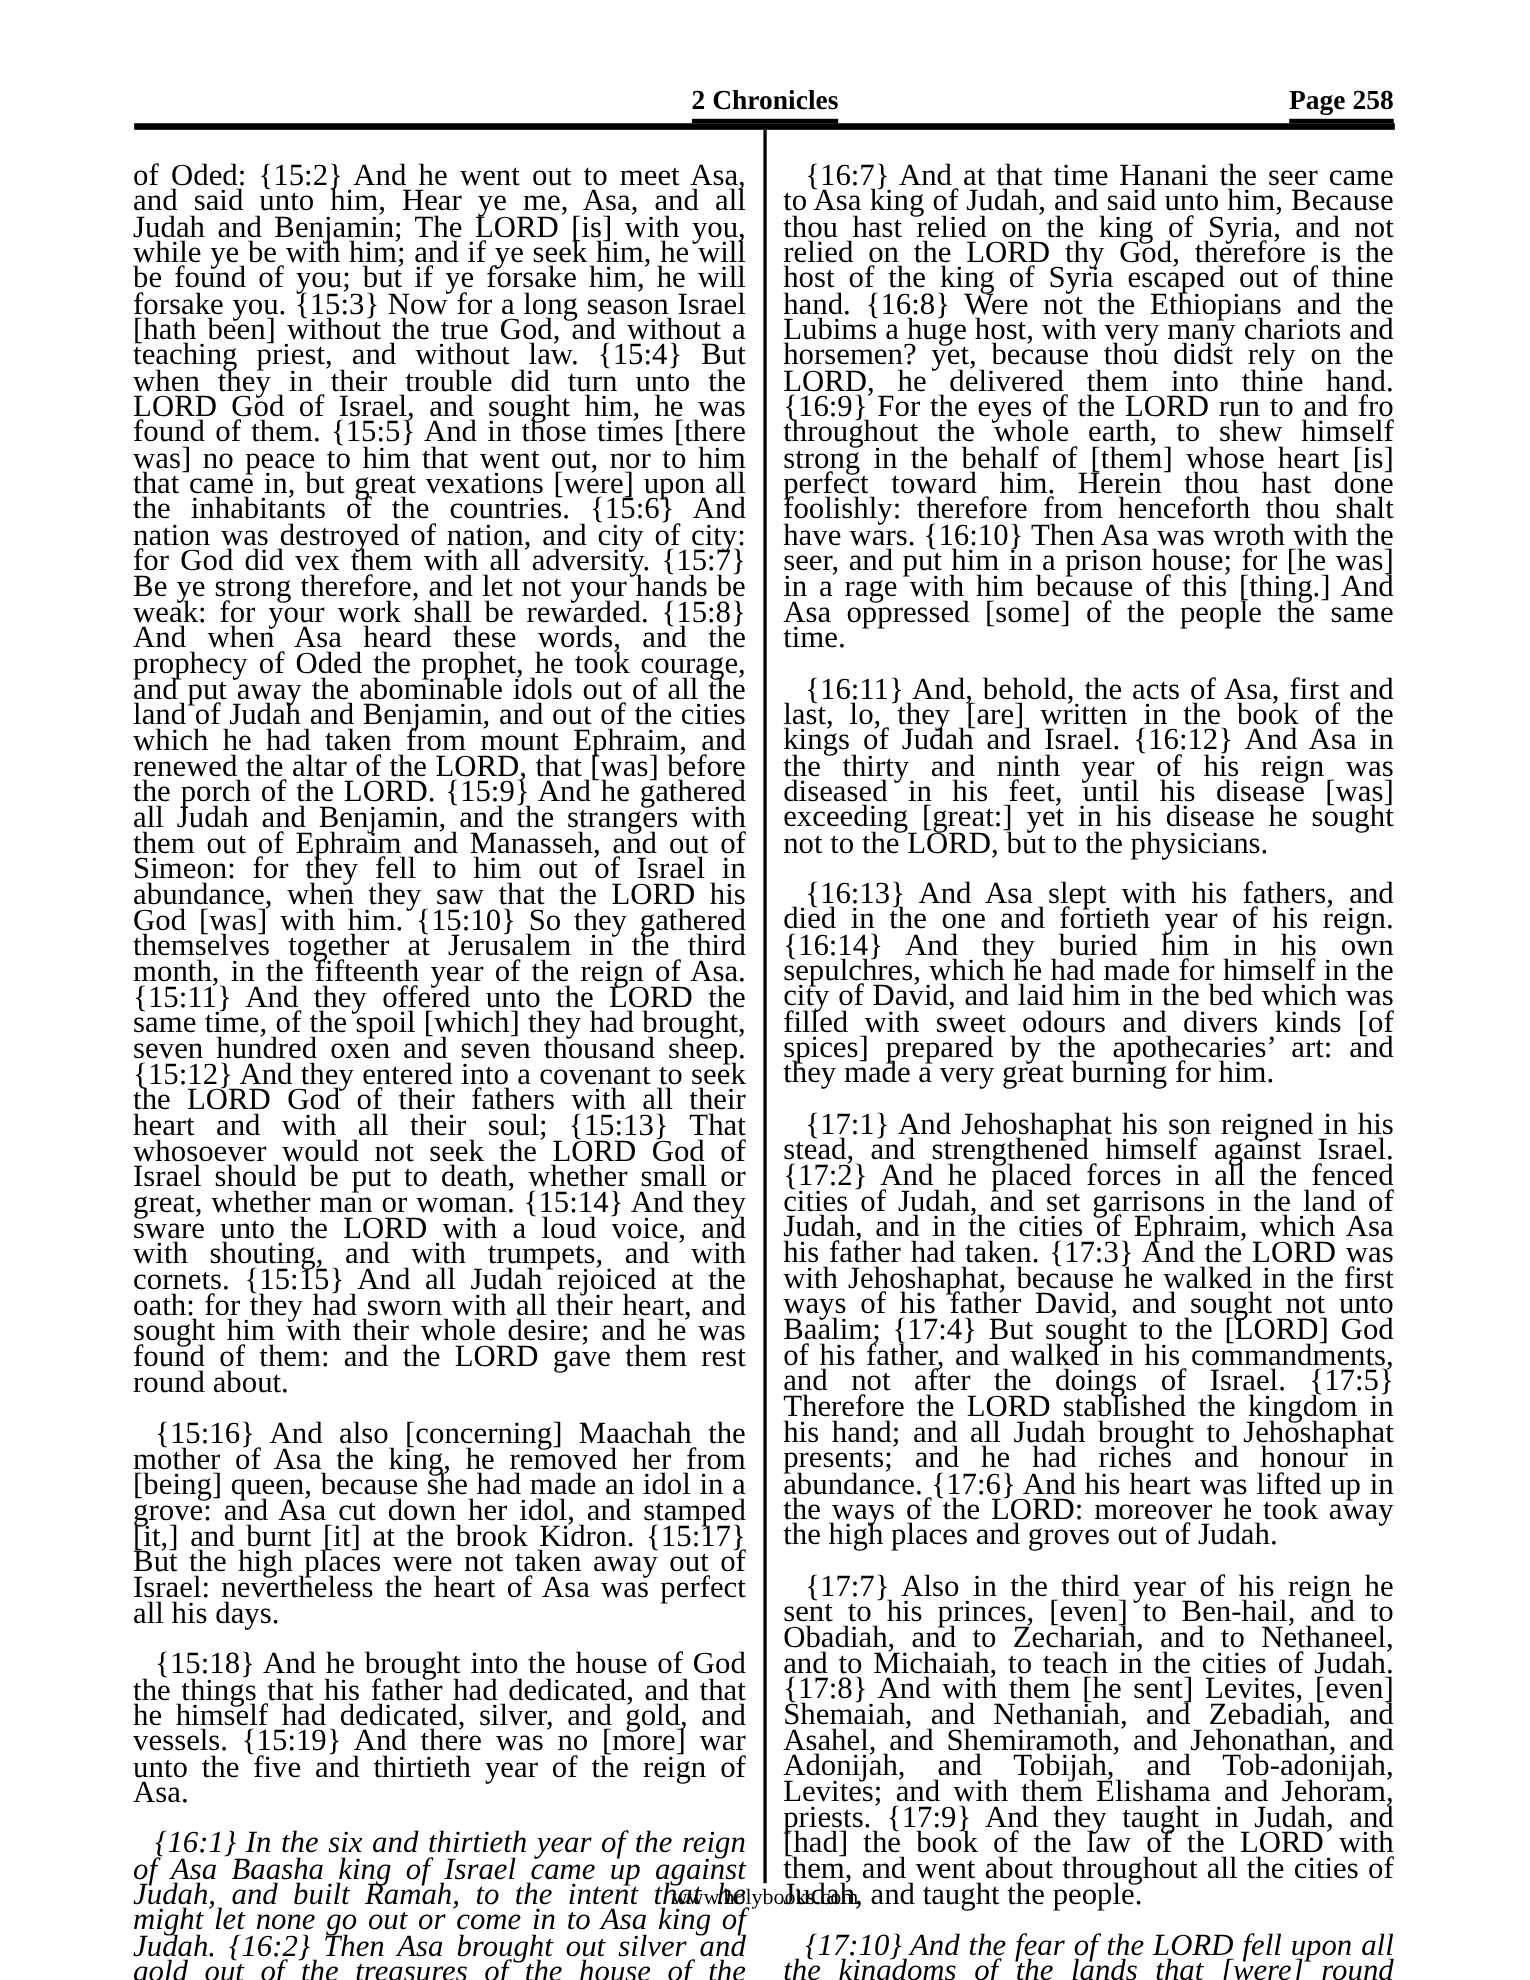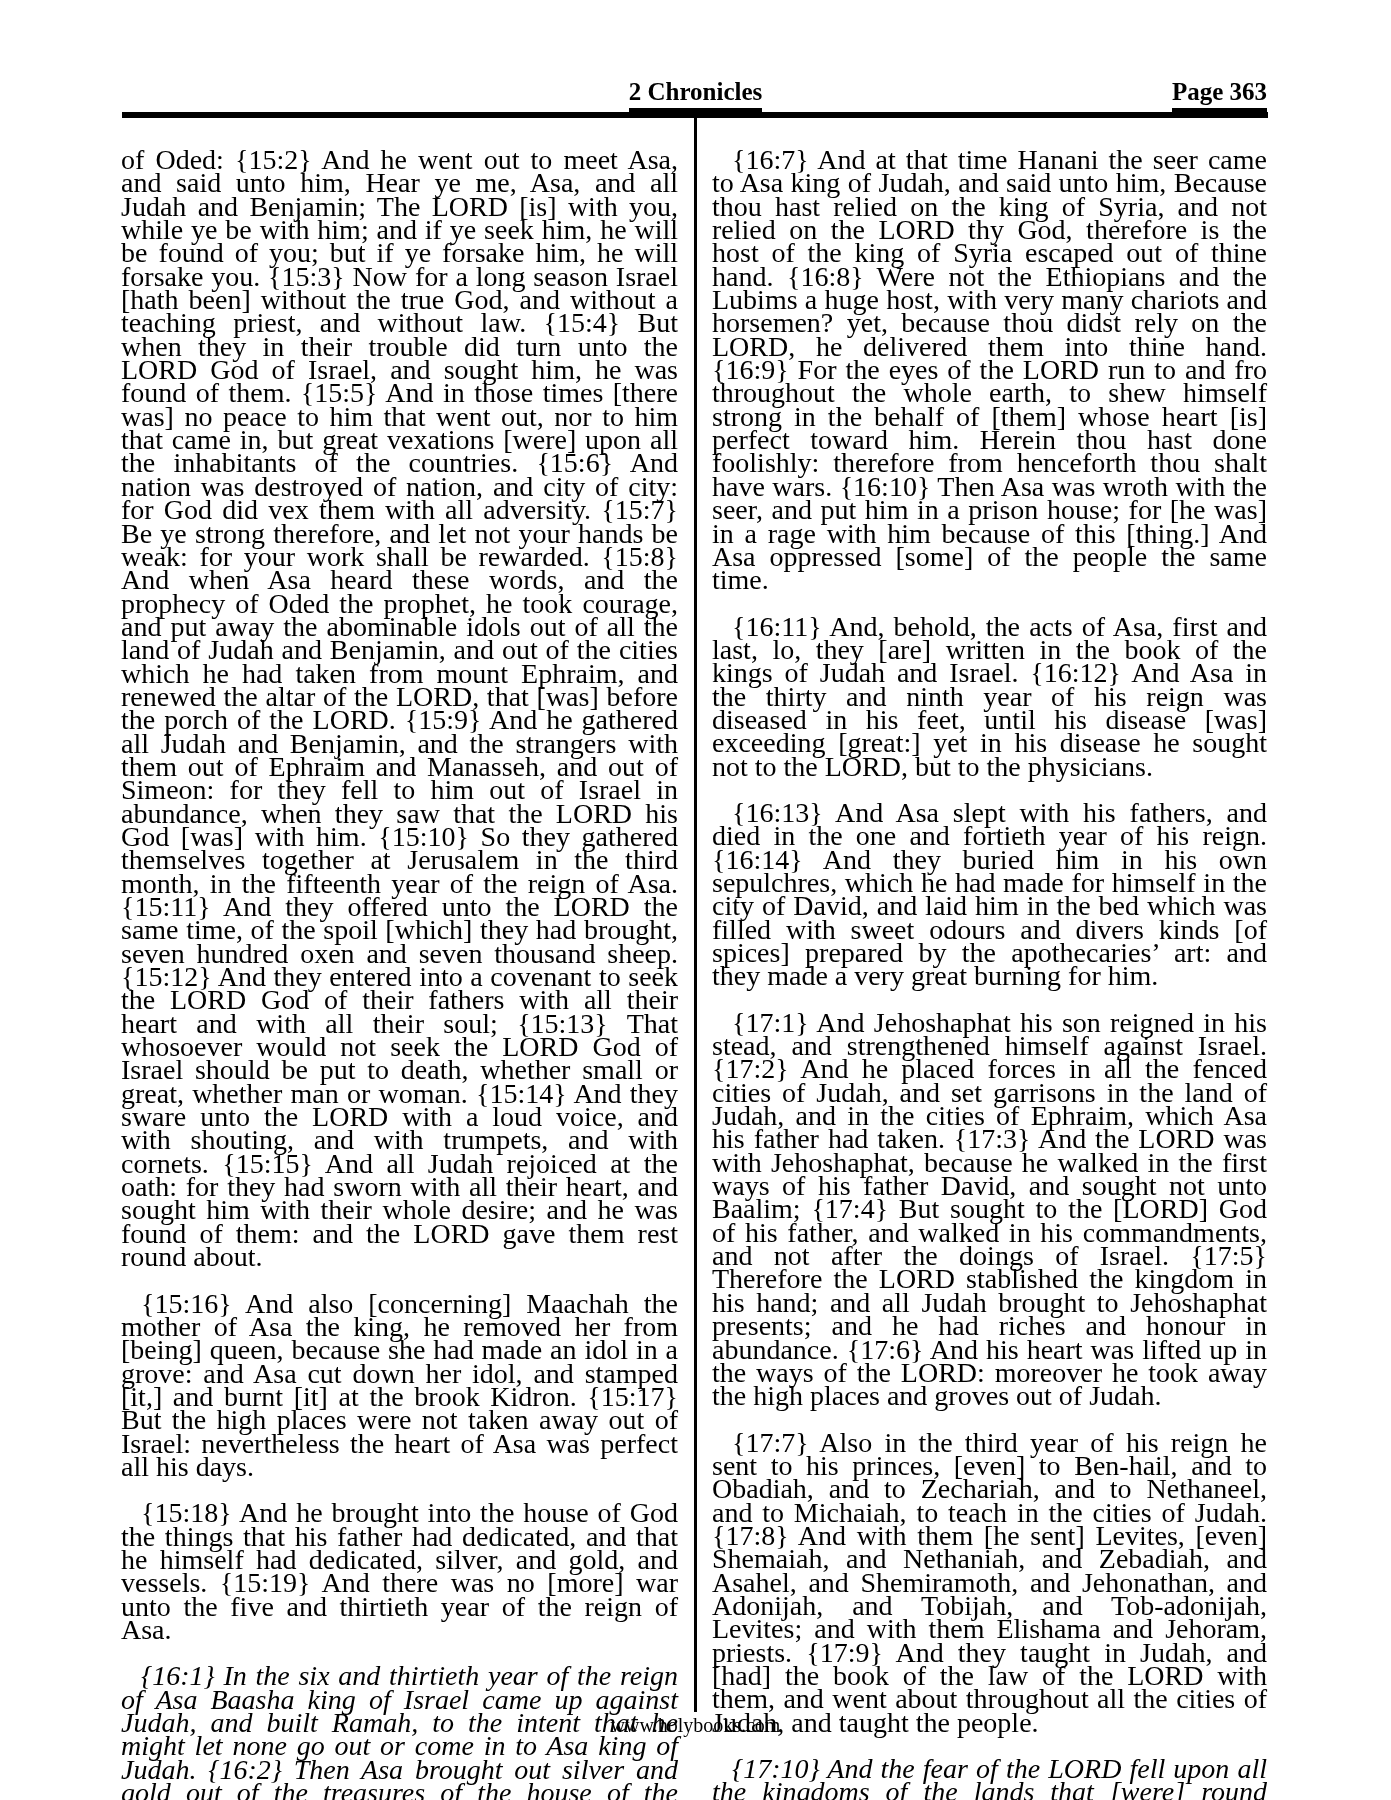--- a/index.html
+++ b/index.html
@@ -92,21 +92,21 @@
     font-size: 20px;
   }
 </style>
 </head>
 <body>
 
 <div class="page">
 
   <div class="header-label book-title">2 Chronicles</div>
 
-  <div class="header-label page-number">Page 363</div>
+  <div class="header-label page-number">Page 258</div>
 
   <div class="header-rule"></div>
 
   <div class="column-divider"></div>
 
   <div class="column column-left">
     <p class="continuation">of Oded: {15:2} And he went out to meet Asa, and said unto him, Hear ye me, Asa, and all Judah and Benjamin; The LORD [is] with you, while ye be with him; and if ye seek him, he will be found of you; but if ye forsake him, he will forsake you. {15:3} Now for a long season Israel [hath been] without the true God, and without a teaching priest, and without law. {15:4} But when they in their trouble did turn unto the LORD God of Israel, and sought him, he was found of them. {15:5} And in those times [there was] no peace to him that went out, nor to him that came in, but great vexations [were] upon all the inhabitants of the countries. {15:6} And nation was destroyed of nation, and city of city: for God did vex them with all adversity. {15:7} Be ye strong therefore, and let not your hands be weak: for your work shall be rewarded. {15:8} And when Asa heard these words, and the prophecy of Oded the prophet, he took courage, and put away the abominable idols out of all the land of Judah and Benjamin, and out of the cities which he had taken from mount Ephraim, and renewed the altar of the LORD, that [was] before the porch of the LORD. {15:9} And he gathered all Judah and Benjamin, and the strangers with them out of Ephraim and Manasseh, and out of Simeon: for they fell to him out of Israel in abundance, when they saw that the LORD his God [was] with him. {15:10} So they gathered themselves together at Jerusalem in the third month, in the fifteenth year of the reign of Asa. {15:11} And they offered unto the LORD the same time, of the spoil [which] they had brought, seven hundred oxen and seven thousand sheep. {15:12} And they entered into a covenant to seek the LORD God of their fathers with all their heart and with all their soul; {15:13} That whosoever would not seek the LORD God of Israel should be put to death, whether small or great, whether man or woman. {15:14} And they sware unto the LORD with a loud voice, and with shouting, and with trumpets, and with cornets. {15:15} And all Judah rejoiced at the oath: for they had sworn with all their heart, and sought him with their whole desire; and he was found of them: and the LORD gave them rest round about.</p>
     <p>{15:16} And also [concerning] Maachah the mother of Asa the king, he removed her from [being] queen, because she had made an idol in a grove: and Asa cut down her idol, and stamped [it,] and burnt [it] at the brook Kidron. {15:17} But the high places were not taken away out of Israel: nevertheless the heart of Asa was perfect all his days.</p>
     <p>{15:18} And he brought into the house of God the things that his father had dedicated, and that he himself had dedicated, silver, and gold, and vessels. {15:19} And there was no [more] war unto the five and thirtieth year of the reign of Asa.</p>
     <p>{16:1} In the six and thirtieth year of the reign of Asa Baasha king of Israel came up against Judah, and built Ramah, to the intent that he might let none go out or come in to Asa king of Judah. {16:2} Then Asa brought out silver and gold out of the treasures of the house of the LORD and of the king’s house, and sent to Ben-hadad king of Syria, that dwelt at Damascus, saying, {16:3} [There is] a league between me and thee, as [there was] between my father and thy father: behold, I have sent thee silver and gold; go, break thy league with Baasha king of Israel, that he may depart from me. {16:4} And Ben- hadad hearkened unto king Asa, and sent the captains of his armies against the cities of Israel; and they smote Ijon, and Dan, and Abel- maim, and all the store cities of Naphtali. {16:5} And it came to pass, when Baasha heard [it,] that he left off building of Ramah, and let his work cease. {16:6} Then Asa</p>

